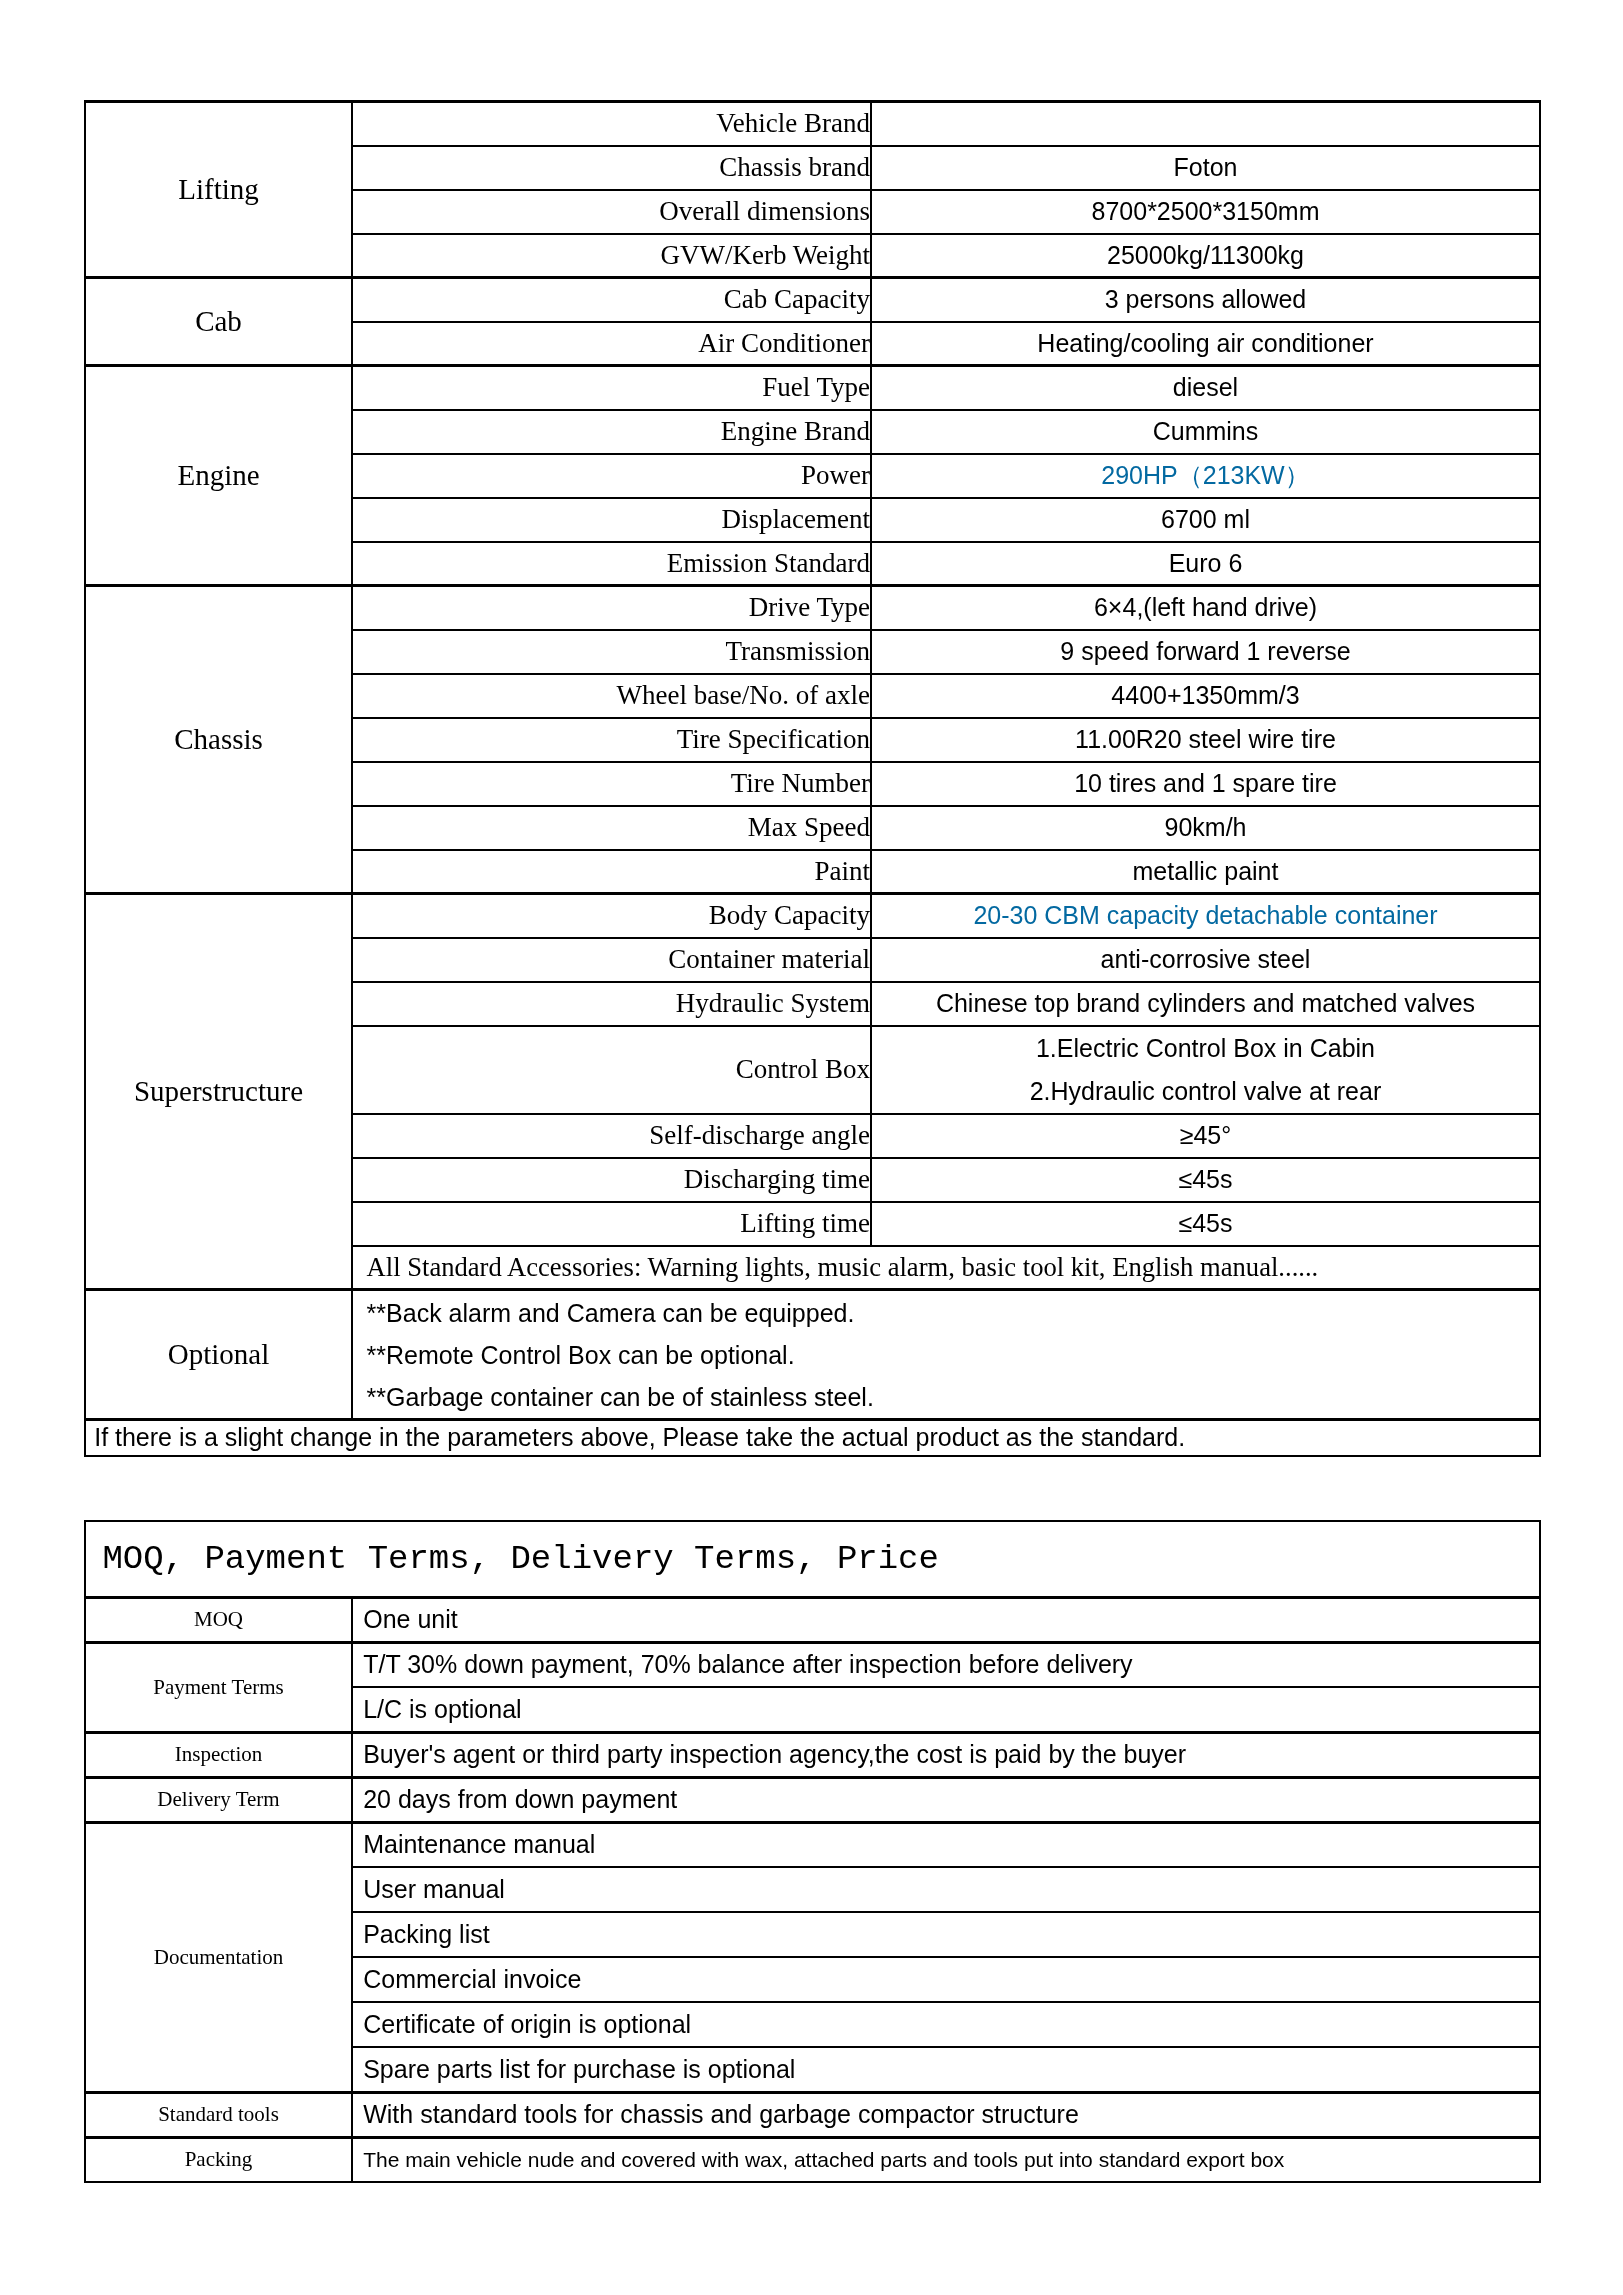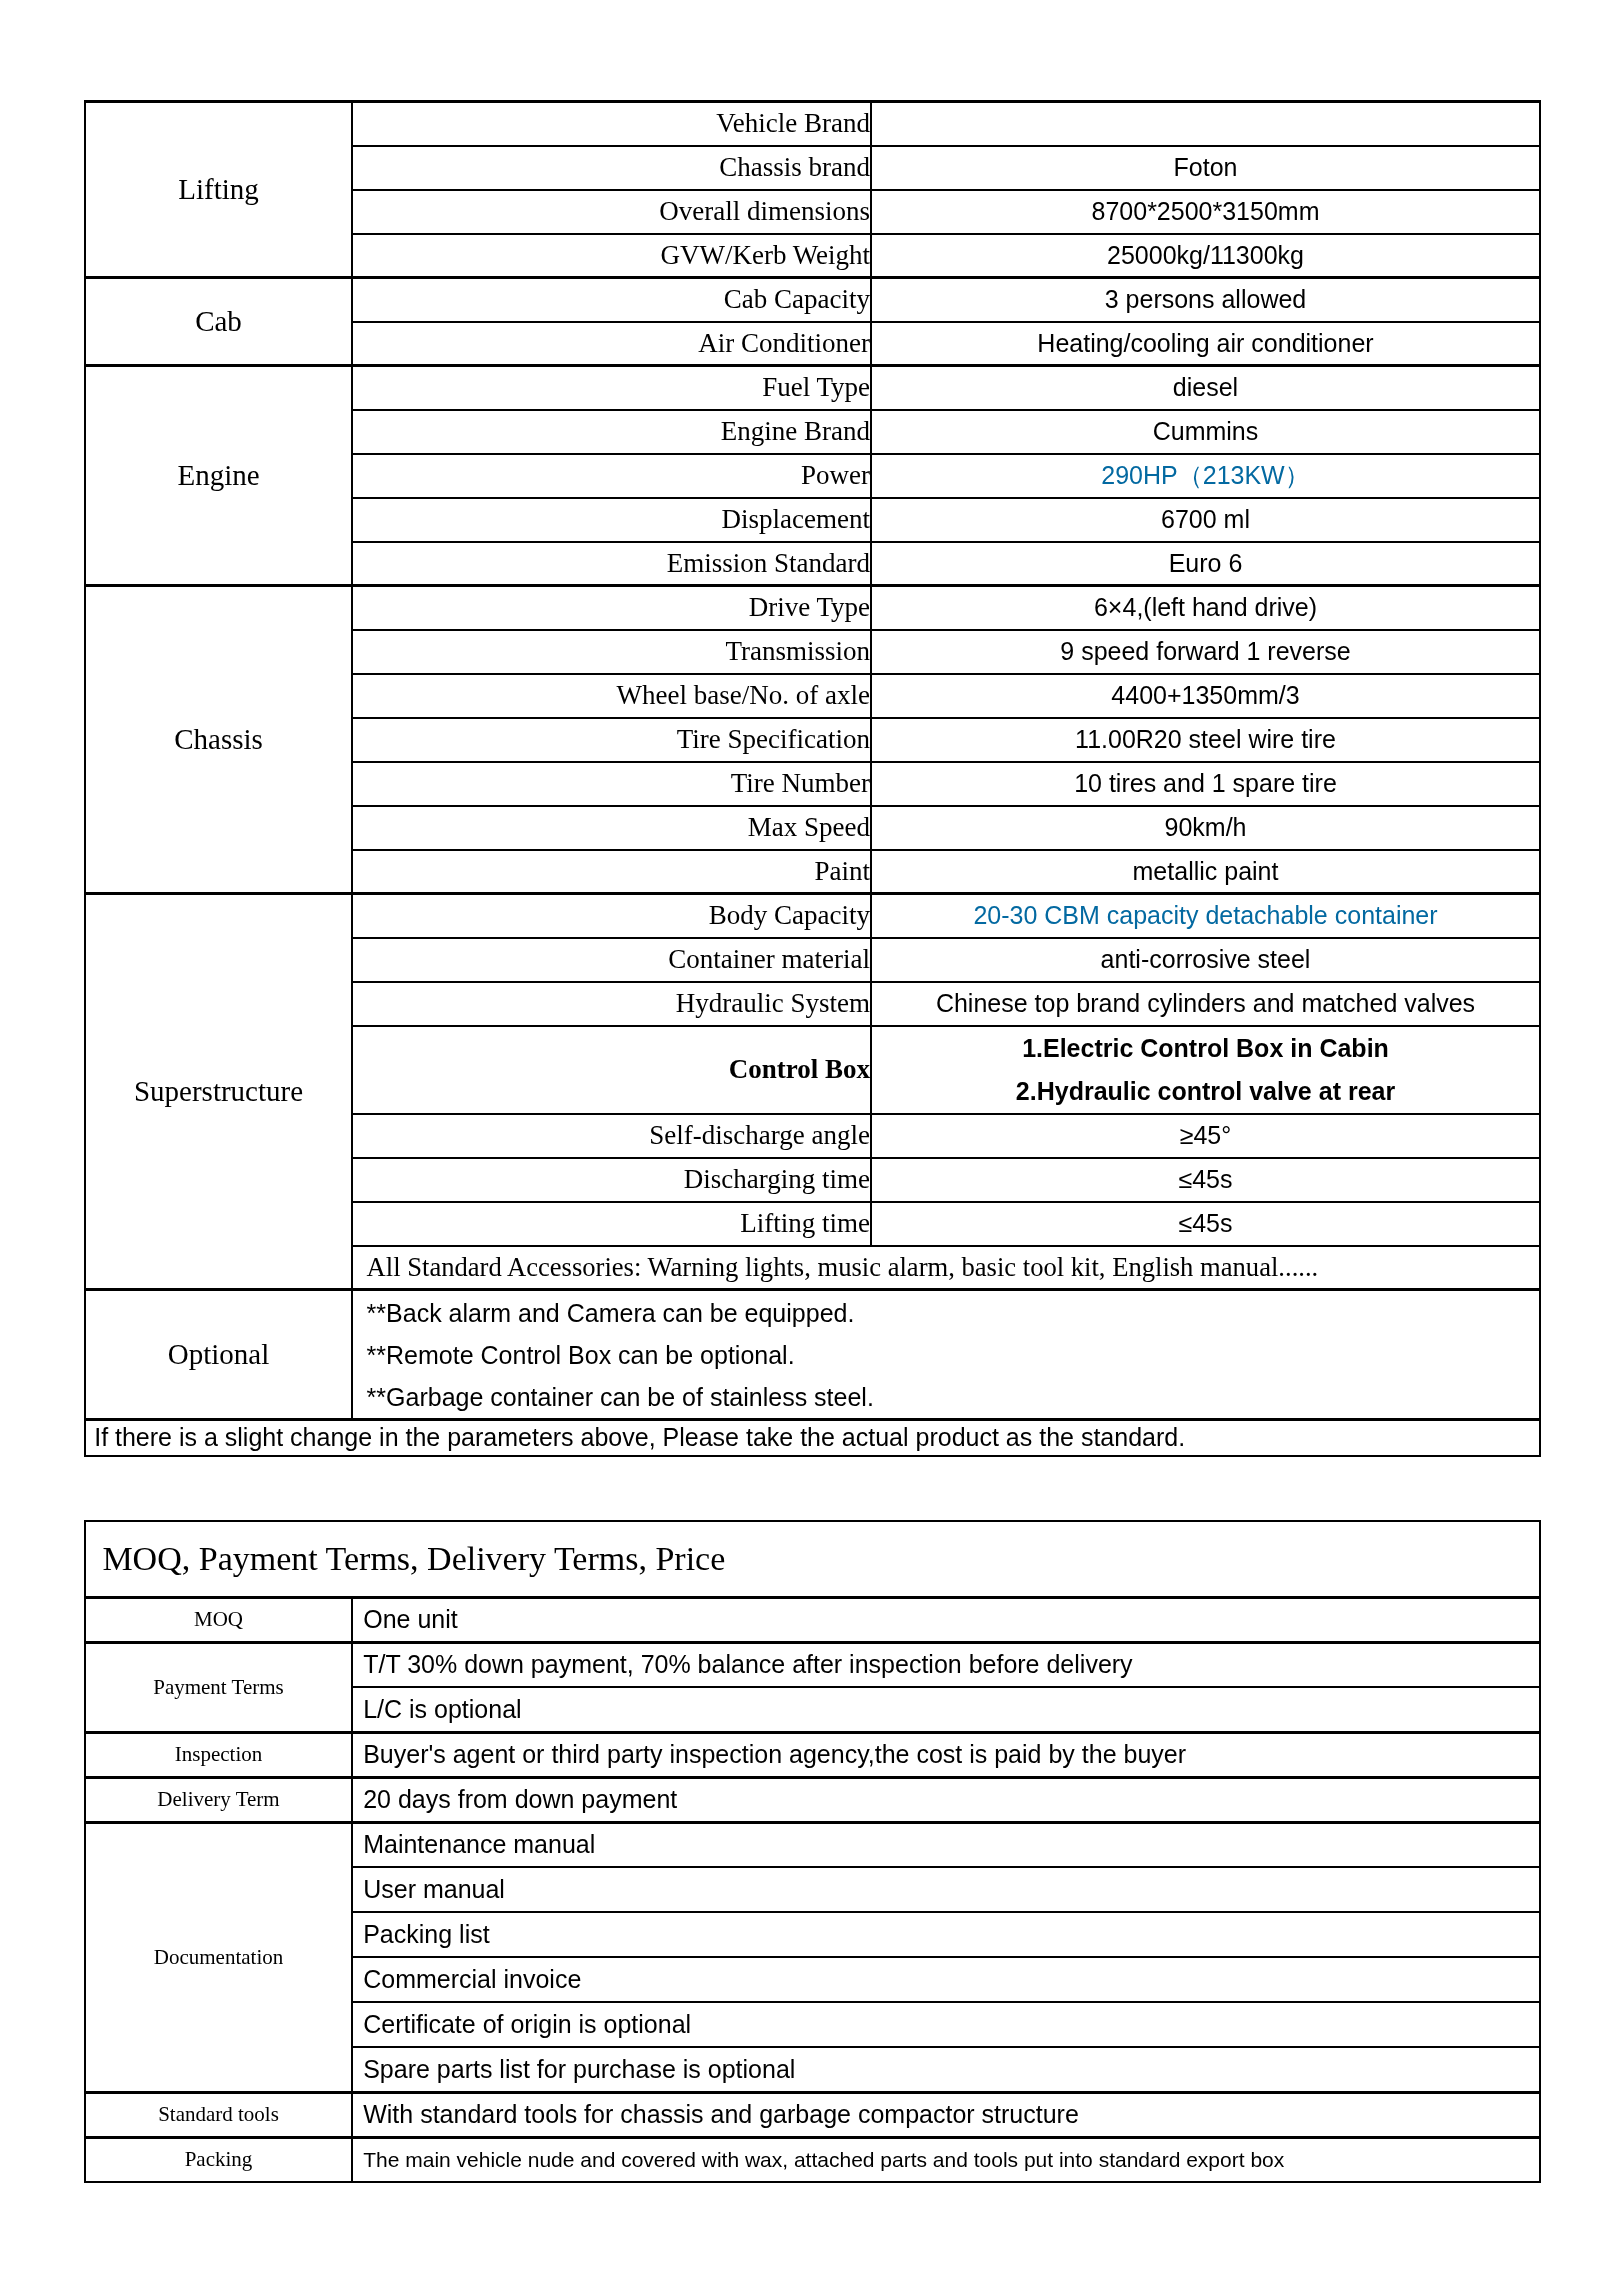--- a/index.html
+++ b/index.html
@@ -36,41 +36,41 @@
   }
   .row-label {
     font-family:"Liberation Serif", serif;
     font-size:27px; text-align:right;
   }
   .val {
     font-family:"Liberation Sans", sans-serif;
     font-size:25px; text-align:center;
   }
   .red { color:#0369a1; }
-  tr.h2 { height:80px;font-weight:bold; }
+  tr.h2 { height:80px; }
   tr.h2 .val div { line-height:43px; }
   .accessories {
     font-family:"Liberation Serif", serif;
     font-size:26.6px; text-align:left; padding-left:13.6px;
   }
   tr.opt-row { height:130px; }
   .optional-cell {
     font-family:"Liberation Sans", sans-serif;
     font-size:25px; text-align:left; padding-left:13.6px;
   }
   .optional-cell .opt-line { line-height:42px; }
   tr.foot-row { height:36px; }
   .footnote {
     font-family:"Liberation Sans", sans-serif;
     font-size:25px; text-align:left; padding-left:8.2px;
   }
   
   tr.title-row { height:76px; }
   .terms-title {
-    font-family:Liberation Serif, serif;
+    font-family:Liberation Mono, monospace;
     font-size:34px; text-align:left; padding-left:16.4px;
   }
   #terms-table tr { height:45px; }
   #terms-table tr.title-row { height:76px; }
   .terms-label {
     font-family:"Liberation Serif", serif;
     font-size:21px; text-align:center;
   }
   .terms-val {
     font-family:"Liberation Sans", sans-serif;

